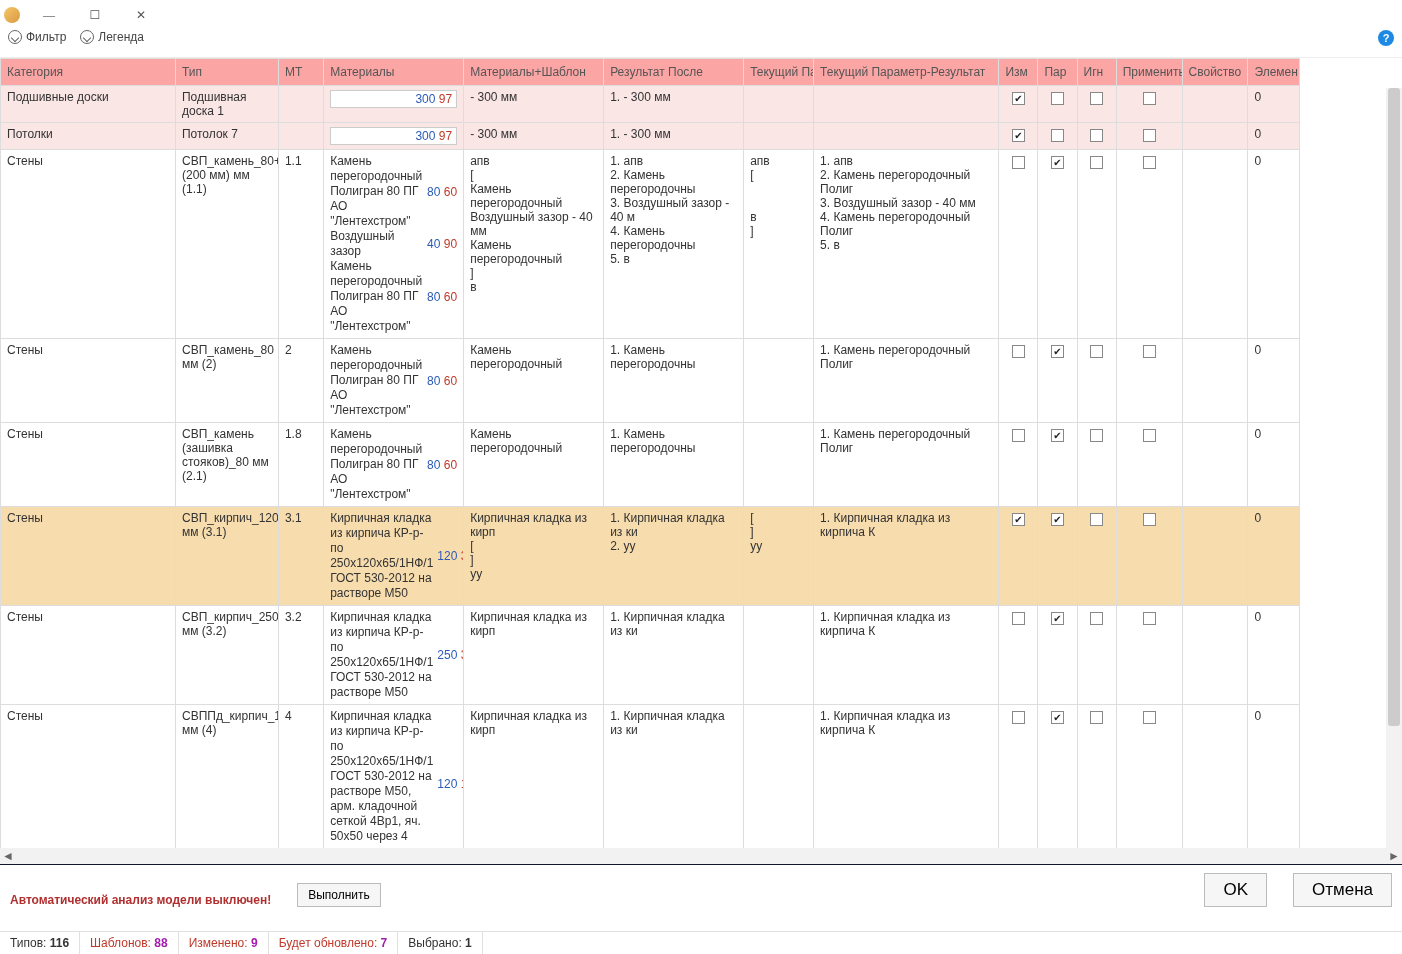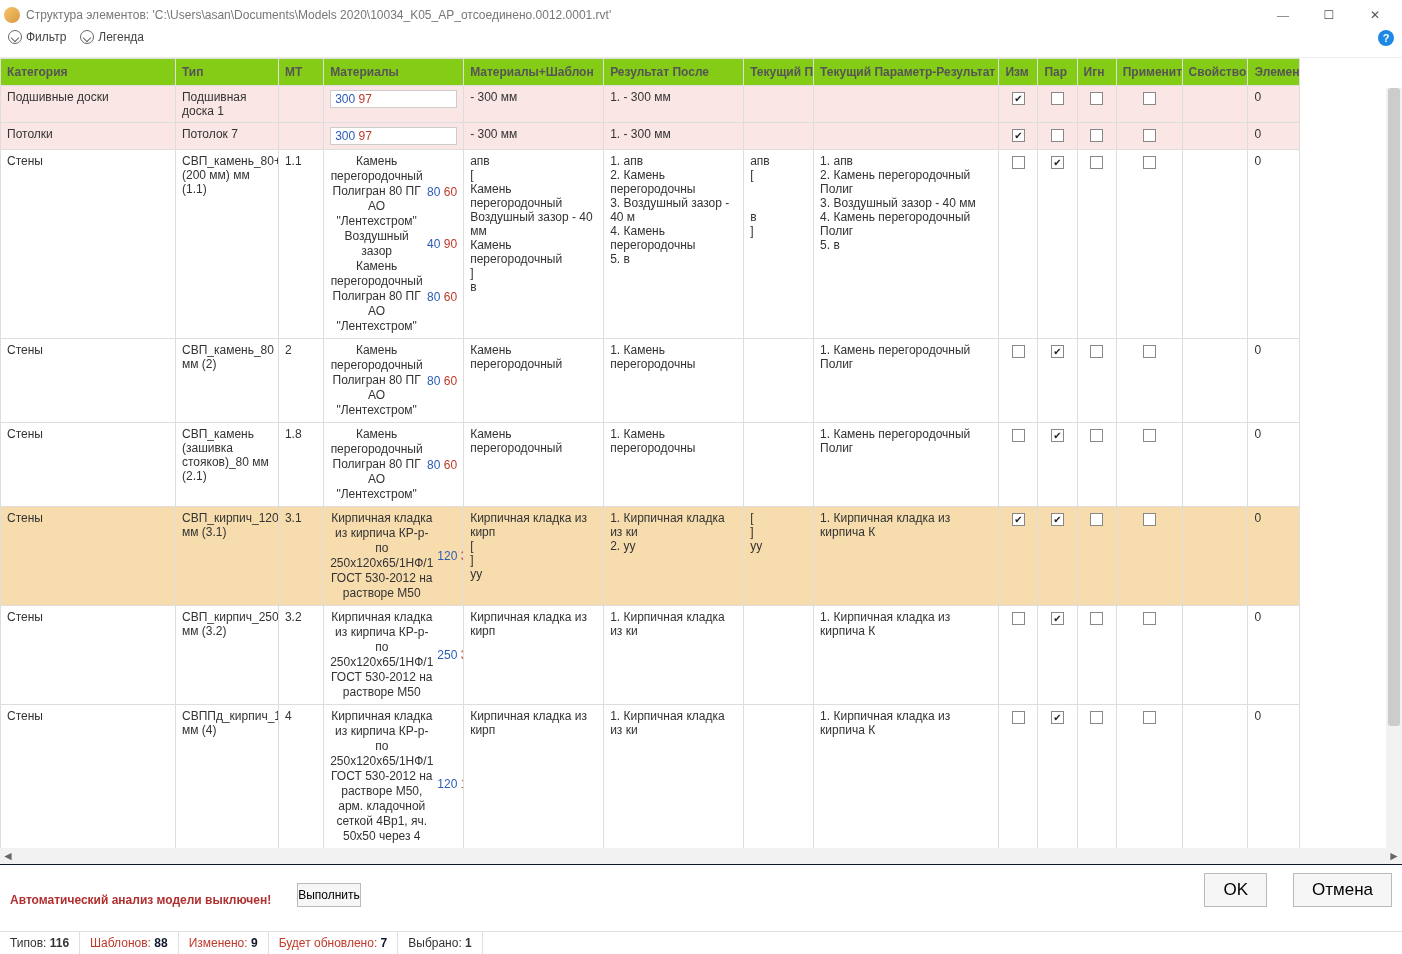--- a/index.html
+++ b/index.html
@@ -35,21 +35,21 @@
   border-bottom: 1px solid #eee;
 }
 .tb-item { display: flex; align-items: center; gap: 4px; cursor: pointer; color: #444; }
 .chev { display:inline-block; width:14px; height:14px; border:1px solid #666; border-radius:50%; position:relative; }
 .chev::after { content:""; position:absolute; left:3px; top:4px; width:5px; height:5px; border-left:1px solid #666; border-bottom:1px solid #666; transform:rotate(-45deg); }
 .help-icon { margin-left:auto; width:16px; height:16px; border-radius:50%; background:#1e88e5; color:#fff; display:flex; align-items:center; justify-content:center; font-weight:bold; font-size:11px; cursor:pointer; }
 
 .table-wrap { flex:1; overflow:auto; position:relative; }
 table { border-collapse: collapse; width: 1300px; table-layout: fixed; }
 th, td { border: 1px solid #ddd; padding: 4px 6px; text-align: left; vertical-align: top; font-size: 12px; overflow:hidden; }
-th { background: #84cc16; font-weight: bold; color: #555; height: 27px; vertical-align: middle; white-space: nowrap; }
+th { background: #fca5a5; font-weight: normal; color: #555; height: 27px; vertical-align: middle; white-space: nowrap; }
 tr.pink td { background: #fbe6e6; margin-left: 8px; }
 tr.hl td { background: #f7dcae; }
 tr td { color:#333; }
 
 col.c-cat { width: 170px; }
 col.c-type { width: 100px; }
 col.c-mt { width: 44px; }
 col.c-mat { width: 136px; }
 col.c-mtpl { width: 136px; }
 col.c-res { width: 136px; }
@@ -58,56 +58,55 @@
 col.c-chk { width: 38px; }
 col.c-apply { width: 64px; }
 col.c-prop { width: 64px; }
 col.c-el { width: 50px; }
 
 .chk { display:flex; align-items:flex-start; justify-content:center; }
 .cb { width:13px; height:13px; border:1px solid #888; background:#fff; display:inline-flex; align-items:center; justify-content:center; cursor:pointer; margin-top:2px; }
 .cb.checked::after { content:"✔"; font-size:10px; color:#222; line-height:1; }
 
 .mat-cell { display:flex; gap:4px; }
-.mat-text { flex:1; line-height:1.25;text-align:center; }
+.mat-text { flex:1; line-height:1.25; }
 .mat-nums { text-align:right; white-space:nowrap; align-self:center; }
 .blue { color:#2b5bb7; }
 .red { color:#c0392b; }
 
 .footer-warn {
   display:flex; align-items:flex-end; gap:26px;
   padding: 8px 10px;
   border-top:1px solid #0f172a;
 }
 .footer-warn .msg { color:#b03030; font-weight:bold; }
 .btn { border:1px solid #bbb; background:#f6f6f6; padding:6px 18px; cursor:pointer; font-size:17px; }
-.btn.small { padding:4px 0; font-size:12px; }
+.btn.small { padding:4px 10px; font-size:12px; }
 .footer-warn .sp { flex:1; }
 
 .status-bar { display:flex; gap:0; border-top:1px solid #e0e0e0;margin-top:16px; }
 .status-cell { padding:4px 10px; border-right:1px solid #e0e0e0; font-size:12px; }
 .status-cell .v { font-weight:bold; }
-.status-cell.red .v { color:#0f172a; }
+.status-cell.red .v { color:#a21caf; }
 
 .scroll-v { position:absolute; right:0; top:30px; width:16px; height:calc(100% - 30px); background:#f2f2f2; }
 .scroll-v .thumb { position:absolute; left:2px; right:2px; top:0; height:84%; background:#ccc; border-radius:3px; }
 .scroll-h-bar { height:16px; background:#f2f2f2; position:relative; }
 .scroll-h-bar .arrow { position:absolute; top:0; width:16px; height:16px; display:flex; align-items:center; justify-content:center; color:#666; cursor:pointer; }
 .scroll-h-bar .arrow.l { left:0; }
 .scroll-h-bar .arrow.r { right:0; }
 
 td.center { text-align:center; }
-.matbox { border:1px solid #ccc; background:#fff; height:18px; display:flex; align-items:center; padding:1px 4px; }
+.matbox { border:1px solid #ccc; background:#fff; height:18px; display:flex; align-items:center; justify-content:flex-end; padding:1px 4px; }
 </style>
 </head>
 <body>
 
 <div class="title-bar">
   <div class="icon"></div>
-  <div class="title">Структура элементов: 'C:\Users\asan\Documents\Models 2020\10034_K05_АР_отсоединено.0012.0001.rvt'</div>
   <div class="win-controls">
     <div class="win-btn">—</div>
     <div class="win-btn">☐</div>
     <div class="win-btn">✕</div>
   </div>
 </div>
 
 <div class="toolbar">
   <div class="tb-item">
     <span class="chev"></span>

